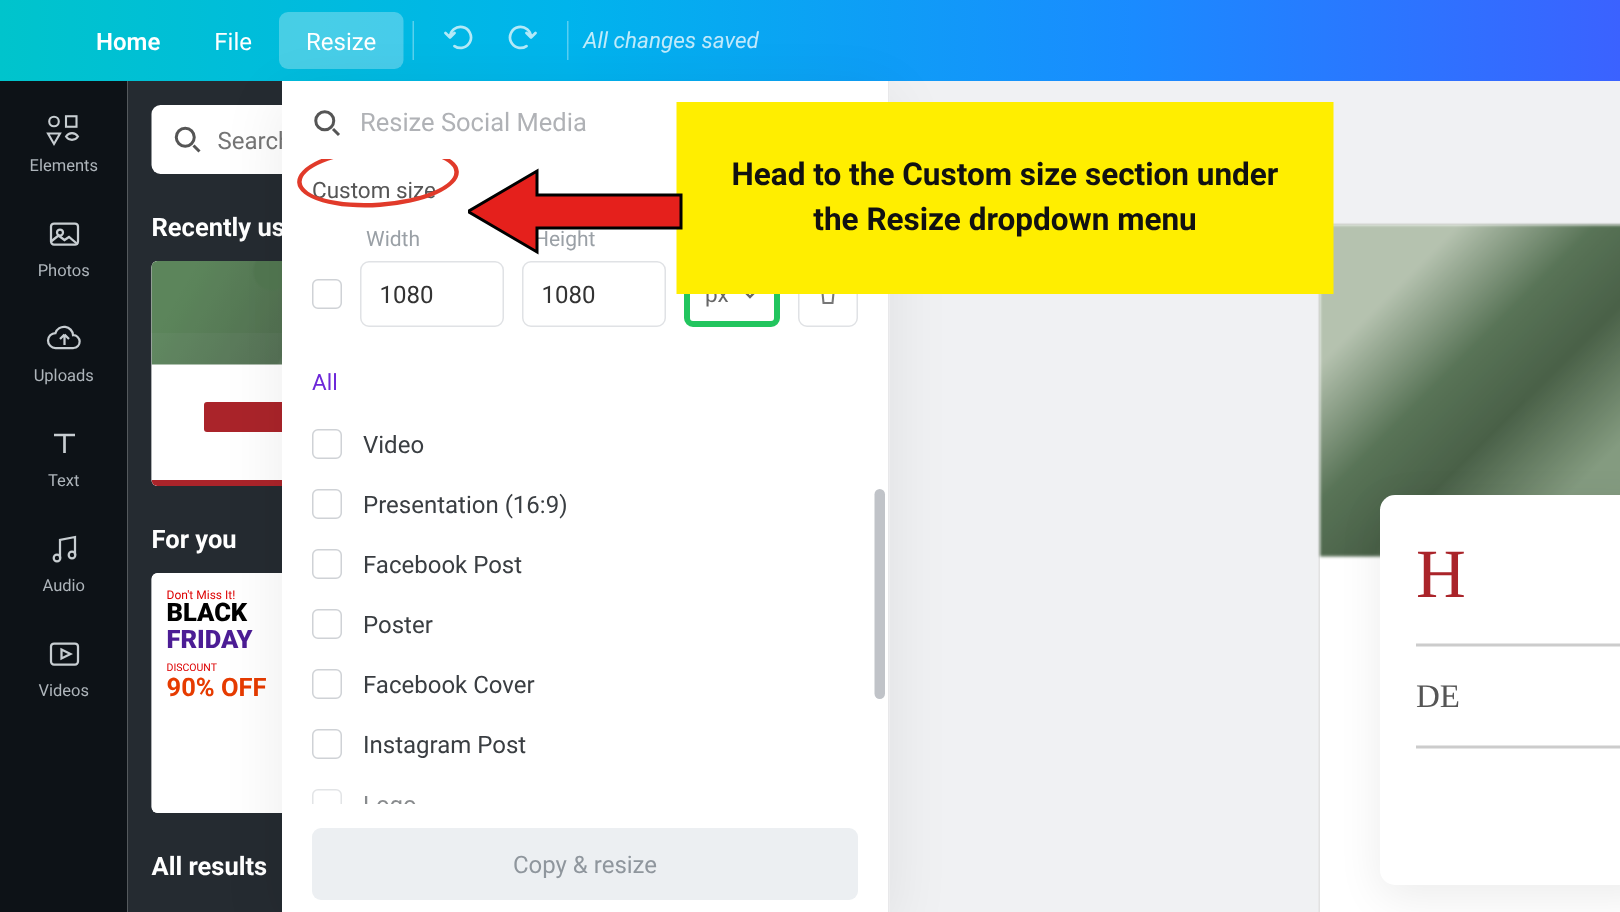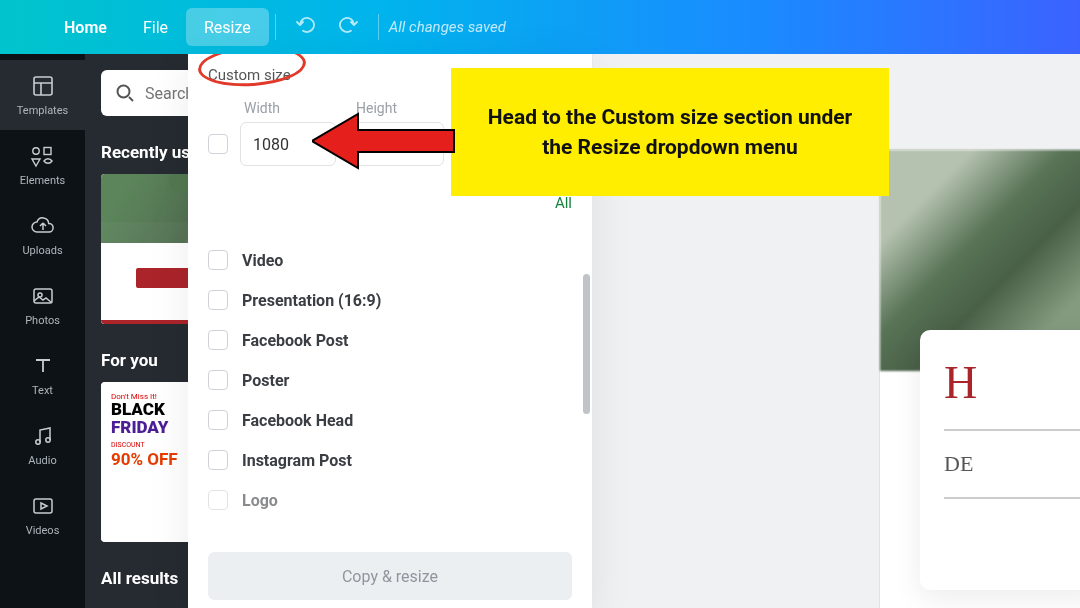--- a/index.html
+++ b/index.html
@@ -173,22 +173,22 @@
   }
   .unit-sel {
     height:44px; border:4px solid #22c55e; border-radius:6px;
     display:flex; align-items:center; padding:0 10px; gap:8px;
     font-size:15px; color:#666;
   }
   .trash {
     height:44px; width:44px; border:1px solid #e0e2e5; border-radius:6px;
     display:flex; align-items:center; justify-content:center; color:#777;
   }
-  .all-label { font-size:15px; color:#15803d; margin:28px 0 28px 0;text-align:right; }
-  .opt-row { display:flex; align-items:center; gap:14px; font-size:16px; color:#3a3e42; padding:10px 0; cursor:pointer;font-weight:bold; }
+  .all-label { font-size:15px; color:#6d28d9; margin:28px 0 12px 0; }
+  .opt-row { display:flex; align-items:center; gap:14px; font-size:16px; color:#3a3e42; padding:10px 0; cursor:pointer; }
   .opt-row .chk { width:20px; height:20px; }
   .dd-footer { padding: 16px 20px 10px 20px; }
   .copy-btn {
     width:100%; height:48px; border-radius:6px; background:#eceff2; color:#8f969d;
     display:flex; align-items:center; justify-content:center; font-size:16px;
   }
 
   
   .scroll-thumb {
     position:absolute; right:2px; top:220px; width:7px; height:140px;
@@ -242,50 +242,43 @@
       <svg width="22" height="20" viewBox="0 0 22 20">
           <path d="M18 10a7 7 0 1 0-3 5.7M18 10l3-3m-3 3l-3-3" stroke="#fff" stroke-width="1.8" fill="none" stroke-linecap="round"></path>
         </svg>
     </div>
   </div>
   <div class="divider"></div>
   <span class="saved">All changes saved</span>
 </div>
 
 <div class="left-rail">
-  <div class="rail-item active">
-    <svg width="24" height="24" viewBox="0 0 24 24" fill="none">
-        <rect x="3" y="3" width="18" height="18" rx="2" stroke="#c7cdd1" stroke-width="1.6"></rect>
-        <path d="M3 9h18M10 9v12" stroke="#c7cdd1" stroke-width="1.6"></path>
-      </svg>
-    <span>Templates</span>
-  </div>
   <div class="rail-item">
     <svg width="26" height="24" viewBox="0 0 26 24" fill="none">
         <circle cx="6" cy="7" r="3.2" stroke="#c7cdd1" stroke-width="1.4"></circle>
         <rect x="14" y="3.5" width="7" height="7" stroke="#c7cdd1" stroke-width="1.4"></rect>
         <path d="M6 22l4-7H2z" stroke="#c7cdd1" stroke-width="1.4" fill="none"></path>
         <path d="M14 17c2-3 6-3 8 0-2 3-6 3-8 0z" stroke="#c7cdd1" stroke-width="1.4" fill="none"></path>
       </svg>
     <span>Elements</span>
   </div>
   <div class="rail-item">
-    <svg width="26" height="24" viewBox="0 0 26 24" fill="none">
-        <path d="M7 18a5 5 0 0 1 0-10 6 6 0 0 1 11.7 1.5A4 4 0 0 1 19 18H7z" stroke="#c7cdd1" stroke-width="1.5"></path>
-        <path d="M13 9v7m0-7l-3 3m3-3l3 3" stroke="#c7cdd1" stroke-width="1.5"></path>
-      </svg>
-    <span>Uploads</span>
-  </div>
-  <div class="rail-item">
     <svg width="24" height="24" viewBox="0 0 24 24" fill="none">
         <rect x="3" y="5" width="18" height="14" rx="2" stroke="#c7cdd1" stroke-width="1.5"></rect>
         <circle cx="9" cy="11" r="2" stroke="#c7cdd1" stroke-width="1.5"></circle>
         <path d="M3 17l5-4 4 3 3-2 6 5" stroke="#c7cdd1" stroke-width="1.5"></path>
       </svg>
     <span>Photos</span>
+  </div>
+  <div class="rail-item">
+    <svg width="26" height="24" viewBox="0 0 26 24" fill="none">
+        <path d="M7 18a5 5 0 0 1 0-10 6 6 0 0 1 11.7 1.5A4 4 0 0 1 19 18H7z" stroke="#c7cdd1" stroke-width="1.5"></path>
+        <path d="M13 9v7m0-7l-3 3m3-3l3 3" stroke="#c7cdd1" stroke-width="1.5"></path>
+      </svg>
+    <span>Uploads</span>
   </div>
   <div class="rail-item">
     <svg width="24" height="24" viewBox="0 0 24 24" fill="none">
         <path d="M5 6h14M12 6v12" stroke="#c7cdd1" stroke-width="1.8"></path>
       </svg>
     <span>Text</span>
   </div>
   <div class="rail-item">
     <svg width="24" height="24" viewBox="0 0 24 24" fill="none">
         <path d="M9 18V6l10-2v12" stroke="#c7cdd1" stroke-width="1.5"></path>
@@ -347,20 +340,27 @@
     <div class="whitecard">
       <div class="H">H</div>
       <hr>
       <div class="D">DE</div>
       <hr>
     </div>
   </div>
 </div>
 
 <div class="dropdown">
+  <div class="dd-search">
+    <svg width="20" height="20" viewBox="0 0 20 20">
+        <circle cx="8.5" cy="8.5" r="6" stroke="#555" stroke-width="2" fill="none"></circle>
+        <path d="M14 14l4 4" stroke="#555" stroke-width="2"></path>
+      </svg>
+    <input placeholder="Resize Social Media" style="">
+  </div>
   <div class="dd-scroll">
     <div style="position:relative">
       <div class="custom-label">Custom size</div>
       <div class="circle-mark"></div>
     </div>
     <div class="dim-labels">
       <span>Width</span>
       <span>Height</span>
     </div>
     <div class="dim-row">
@@ -393,21 +393,21 @@
     <div class="opt-row">
       <div class="chk"></div>
       <span>Facebook Post</span>
     </div>
     <div class="opt-row">
       <div class="chk"></div>
       <span>Poster</span>
     </div>
     <div class="opt-row">
       <div class="chk"></div>
-      <span>Facebook Head</span>
+      <span>Facebook Cover</span>
     </div>
     <div class="opt-row">
       <div class="chk"></div>
       <span>Instagram Post</span>
     </div>
     <div class="opt-row" style="opacity:0.6">
       <div class="chk"></div>
       <span>Logo</span>
     </div>
 

